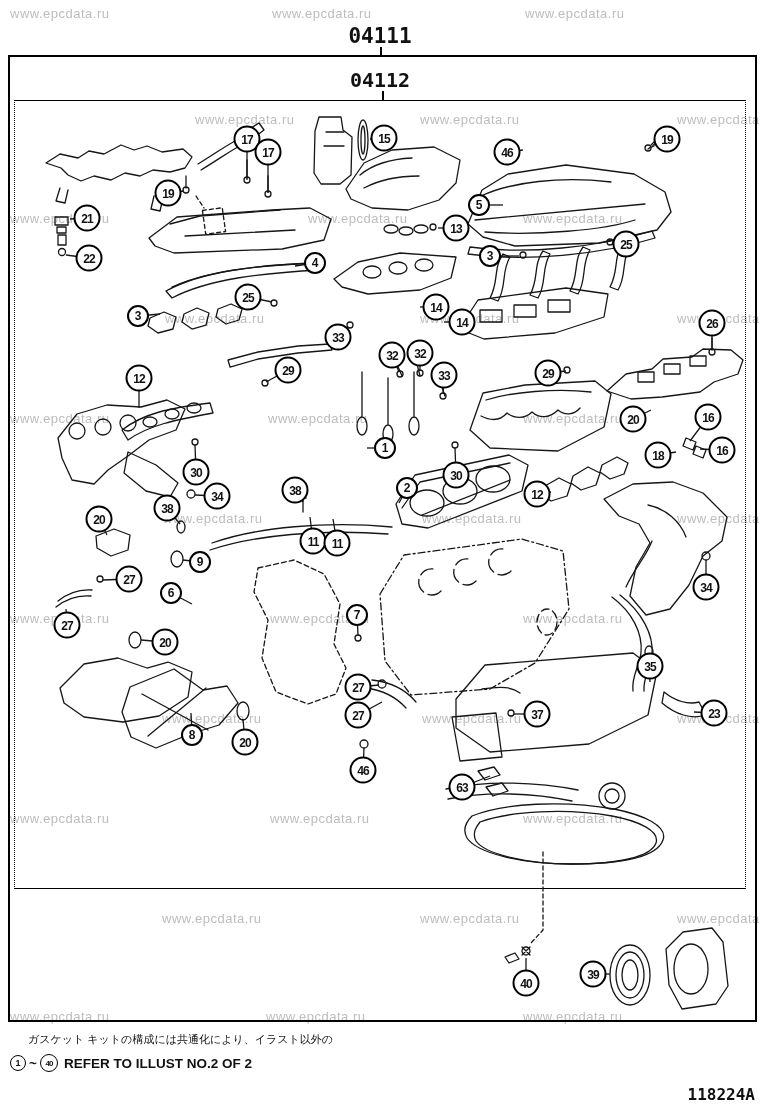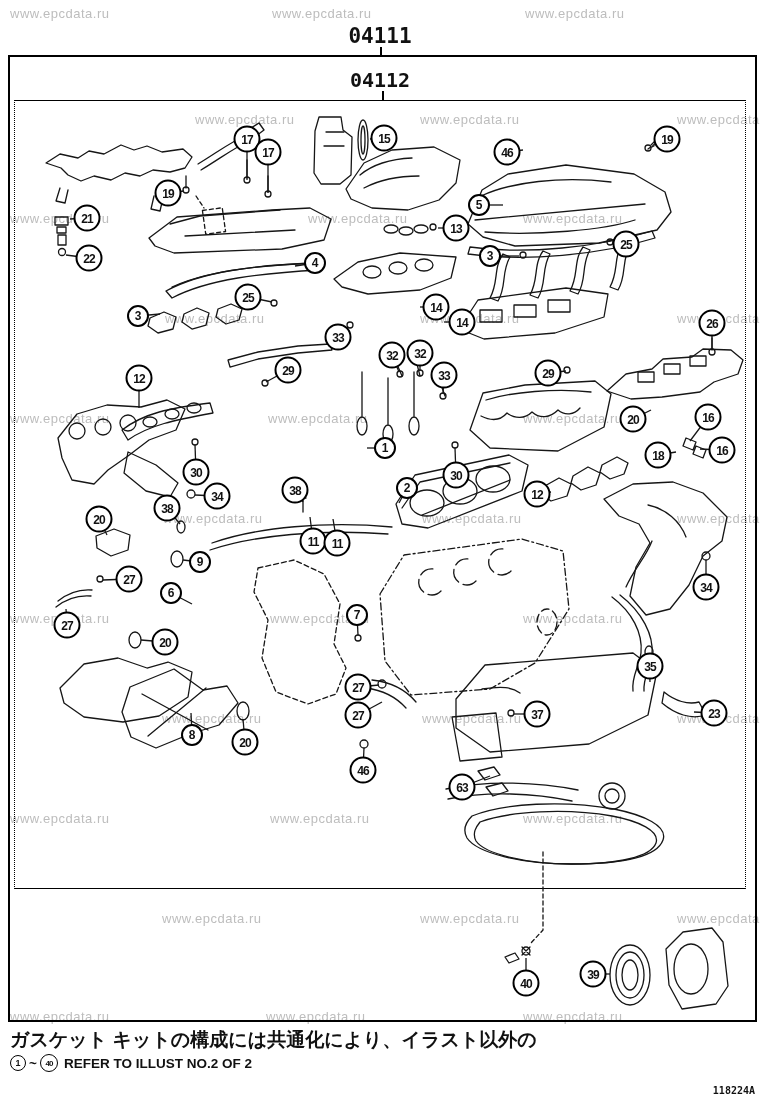--- a/index.html
+++ b/index.html
@@ -29,31 +29,31 @@
   #art,#leader-svg{position:absolute;left:0;top:0;z-index:3;}
   #callout-layer{position:absolute;left:0;top:0;width:760px;height:1112px;z-index:5;}
   .callout{
     position:absolute;box-sizing:border-box;border:2px solid #000;border-radius:50%;
     background:#fff;display:flex;align-items:center;justify-content:center;
     font-weight:bold;font-size:12px;transform:translate(-50%,-50%);
     width:22px;height:22px;font-family:"Liberation Sans",sans-serif;
   }
   .callout.two{width:27px;height:27px;letter-spacing:-1px;}
   #notes{position:absolute;left:10px;top:1029px;z-index:6;width:740px;}
-  .jp{font-size:19px;font-weight:bold;line-height:21px;white-space:nowrap;}
+  .jp{font-size:11px;font-weight:normal;line-height:21px;white-space:nowrap;margin-left:18px;}
   #refer-line{margin-top:4px;font-size:13.5px;font-weight:bold;display:flex;align-items:center;gap:3px;}
   .ref-circle{
     display:inline-flex;box-sizing:border-box;border:1.5px solid #000;border-radius:50%;
     align-items:center;justify-content:center;font-weight:bold;
   }
   #ref-from{width:16px;height:16px;font-size:9px;}
   #ref-to{width:18px;height:18px;font-size:8px;letter-spacing:-1px;}
   #doc-number{
     position:absolute;right:5px;top:1085px;font-family:"DejaVu Sans Mono",monospace;
-    font-weight:bold;font-size:10px;z-index:6;margin-left:7px;
+    font-weight:bold;font-size:16px;z-index:6;margin-left:7px;
   }
 </style>
 </head>
 <body>
 
 <div class="title" id="title-top">04111</div>
 <div class="tick" style="left:380px;top:47px;height:8px;"></div>
 <div class="title" id="title-inner">04112</div>
 <div class="tick" style="left:382px;top:91px;height:9px;"></div>
 

